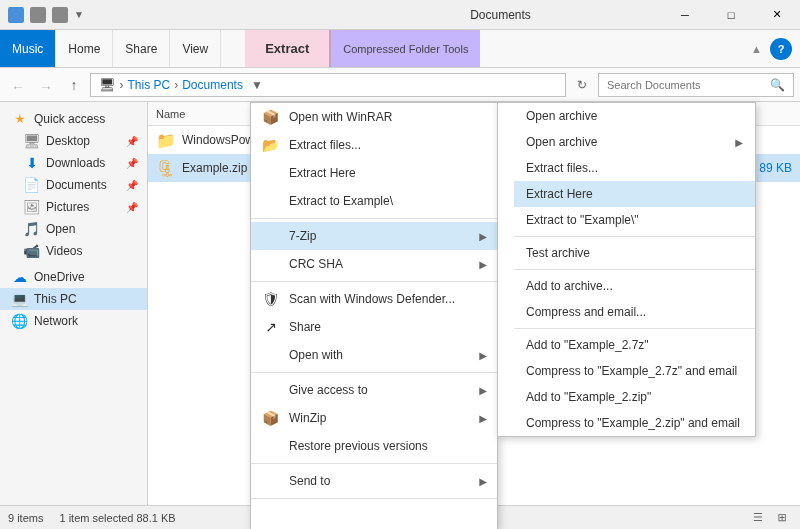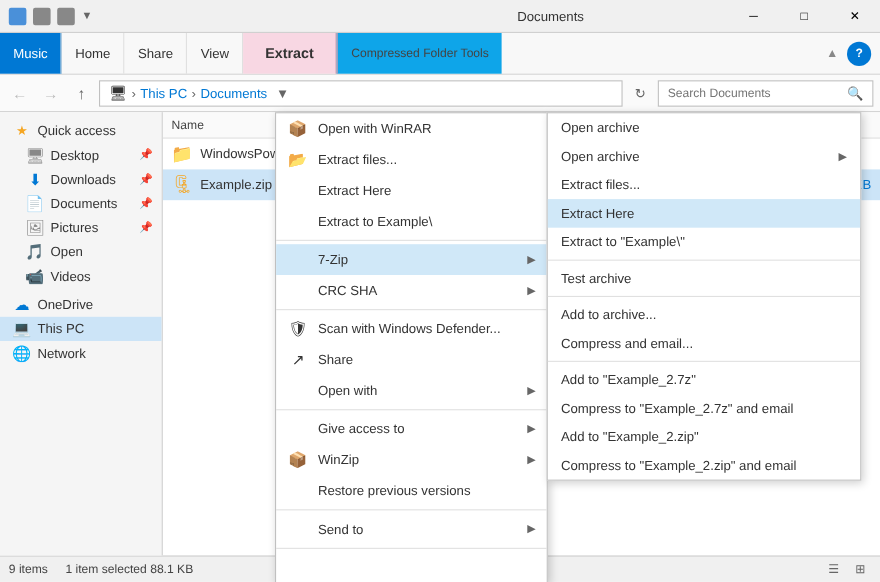--- a/index.html
+++ b/index.html
@@ -14,22 +14,22 @@
     .tb-icon.undo { background: #888; }
     .tb-icon.redo { background: #888; }
     .title-text { flex: 1; text-align: center; font-size: 12px; color: #333; }
     .window-controls { display: flex; }
     .wc-btn { width: 46px; height: 30px; display: flex; align-items: center; justify-content: center; font-size: 11px; cursor: pointer; }
 
     
     .ribbon { height: 38px; background: #f8f8f8; border-bottom: 1px solid #d0d0d0; display: flex; align-items: stretch; }
     .ribbon-tab { padding: 0 12px; display: flex; align-items: center; font-size: 12px; color: #333; cursor: pointer; border-right: 1px solid #e0e0e0; }
     .ribbon-tab.active { background: #0078d4; color: #fff; }
-    .ribbon-compressed { background: #0ea5e9; display: flex; align-items: center; padding: 0 12px; color: #444; font-size: 11px; border-left: 1px solid #d0a0b0; }
-    .ribbon-extract-btn { background: #f8d7e3; display: flex; align-items: center; justify-content: center; padding: 0 20px; font-size: 13px; font-weight: 600; color: #333; border-right: 1px solid #d0a0b0; }
+    .ribbon-compressed { background: #c4b5fd; display: flex; align-items: center; padding: 0 12px; color: #444; font-size: 11px; border-left: 1px solid #d0a0b0; }
+    .ribbon-extract-btn { background: #f8d7e3; display: flex; align-items: center; justify-content: center; padding: 0 20px; font-size: 13px; font-weight: 600; color: #333; border-right: 1px solid #d0a0b0; margin-left: 24px; }
     .ribbon-right { flex: 1; display: flex; align-items: center; justify-content: flex-end; padding: 0 8px; gap: 8px; }
     .help-btn { width: 22px; height: 22px; background: #0078d4; color: #fff; border-radius: 50%; display: flex; align-items: center; justify-content: center; font-size: 11px; font-weight: bold; }
 
     
     .address-bar { height: 34px; background: #fafafa; border-bottom: 1px solid #d0d0d0; display: flex; align-items: center; gap: 4px; padding: 0 6px; }
     .nav-btn { width: 24px; height: 24px; display: flex; align-items: center; justify-content: center; color: #666; border-radius: 3px; cursor: pointer; font-size: 14px; }
     .nav-btn.disabled { color: #bbb; cursor: default; }
     .address-path { flex: 1; height: 24px; background: #fff; border: 1px solid #c0c0c0; display: flex; align-items: center; padding: 0 8px; font-size: 12px; color: #333; gap: 4px; }
     .path-sep { color: #666; }
     .path-item { color: #0078d4; cursor: pointer; }
@@ -74,21 +74,21 @@
     
     .context-menu { position: absolute; top: 102px; left: 250px; width: 248px; background: #fff; border: 1px solid #c0c0c0; box-shadow: 2px 2px 8px rgba(0,0,0,0.2); z-index: 100; }
     .cm-item { display: flex; align-items: center; height: 28px; padding: 0 10px; cursor: pointer; gap: 8px; font-size: 12px; color: #333; position: relative; }
     .cm-item.highlighted { background: #d0e8f8; }
     .cm-header { font-weight: bold; font-size: 13px; padding: 6px 10px 4px 10px; }
     .cm-icon { width: 20px; height: 20px; display: flex; align-items: center; justify-content: center; font-size: 14px; flex-shrink: 0; }
     .cm-arrow { margin-left: auto; color: #666; font-size: 10px; }
     .cm-separator { height: 1px; background: #e0e0e0; margin: 3px 0; }
 
     
-    .submenu { position: absolute; top: 102px; left: 497px; width: 286px; background: #fff; border: 1px solid #c0c0c0; box-shadow: 2px 2px 8px rgba(0,0,0,0.2); z-index: 101; }
+    .submenu { position: absolute; top: 102px; left: 497px; width: 259px; background: #fff; border: 1px solid #c0c0c0; box-shadow: 2px 2px 8px rgba(0,0,0,0.2); z-index: 101; padding-left: 16px; }
     .sm-item { display: flex; align-items: center; height: 26px; padding: 0 12px; cursor: pointer; font-size: 12px; color: #333; position: relative; }
     .sm-item.highlighted { background: #d0e8f8; }
     .sm-arrow { margin-left: auto; font-size: 10px; color: #666; }
     .sm-separator { height: 1px; background: #e0e0e0; margin: 3px 0; }
 
     
     .folder-icon { color: #dcb843; }
     .zip-icon { color: #f5a623; }
     .onedrive-icon { color: #0078d4; }
     .pc-icon { color: #555; }

